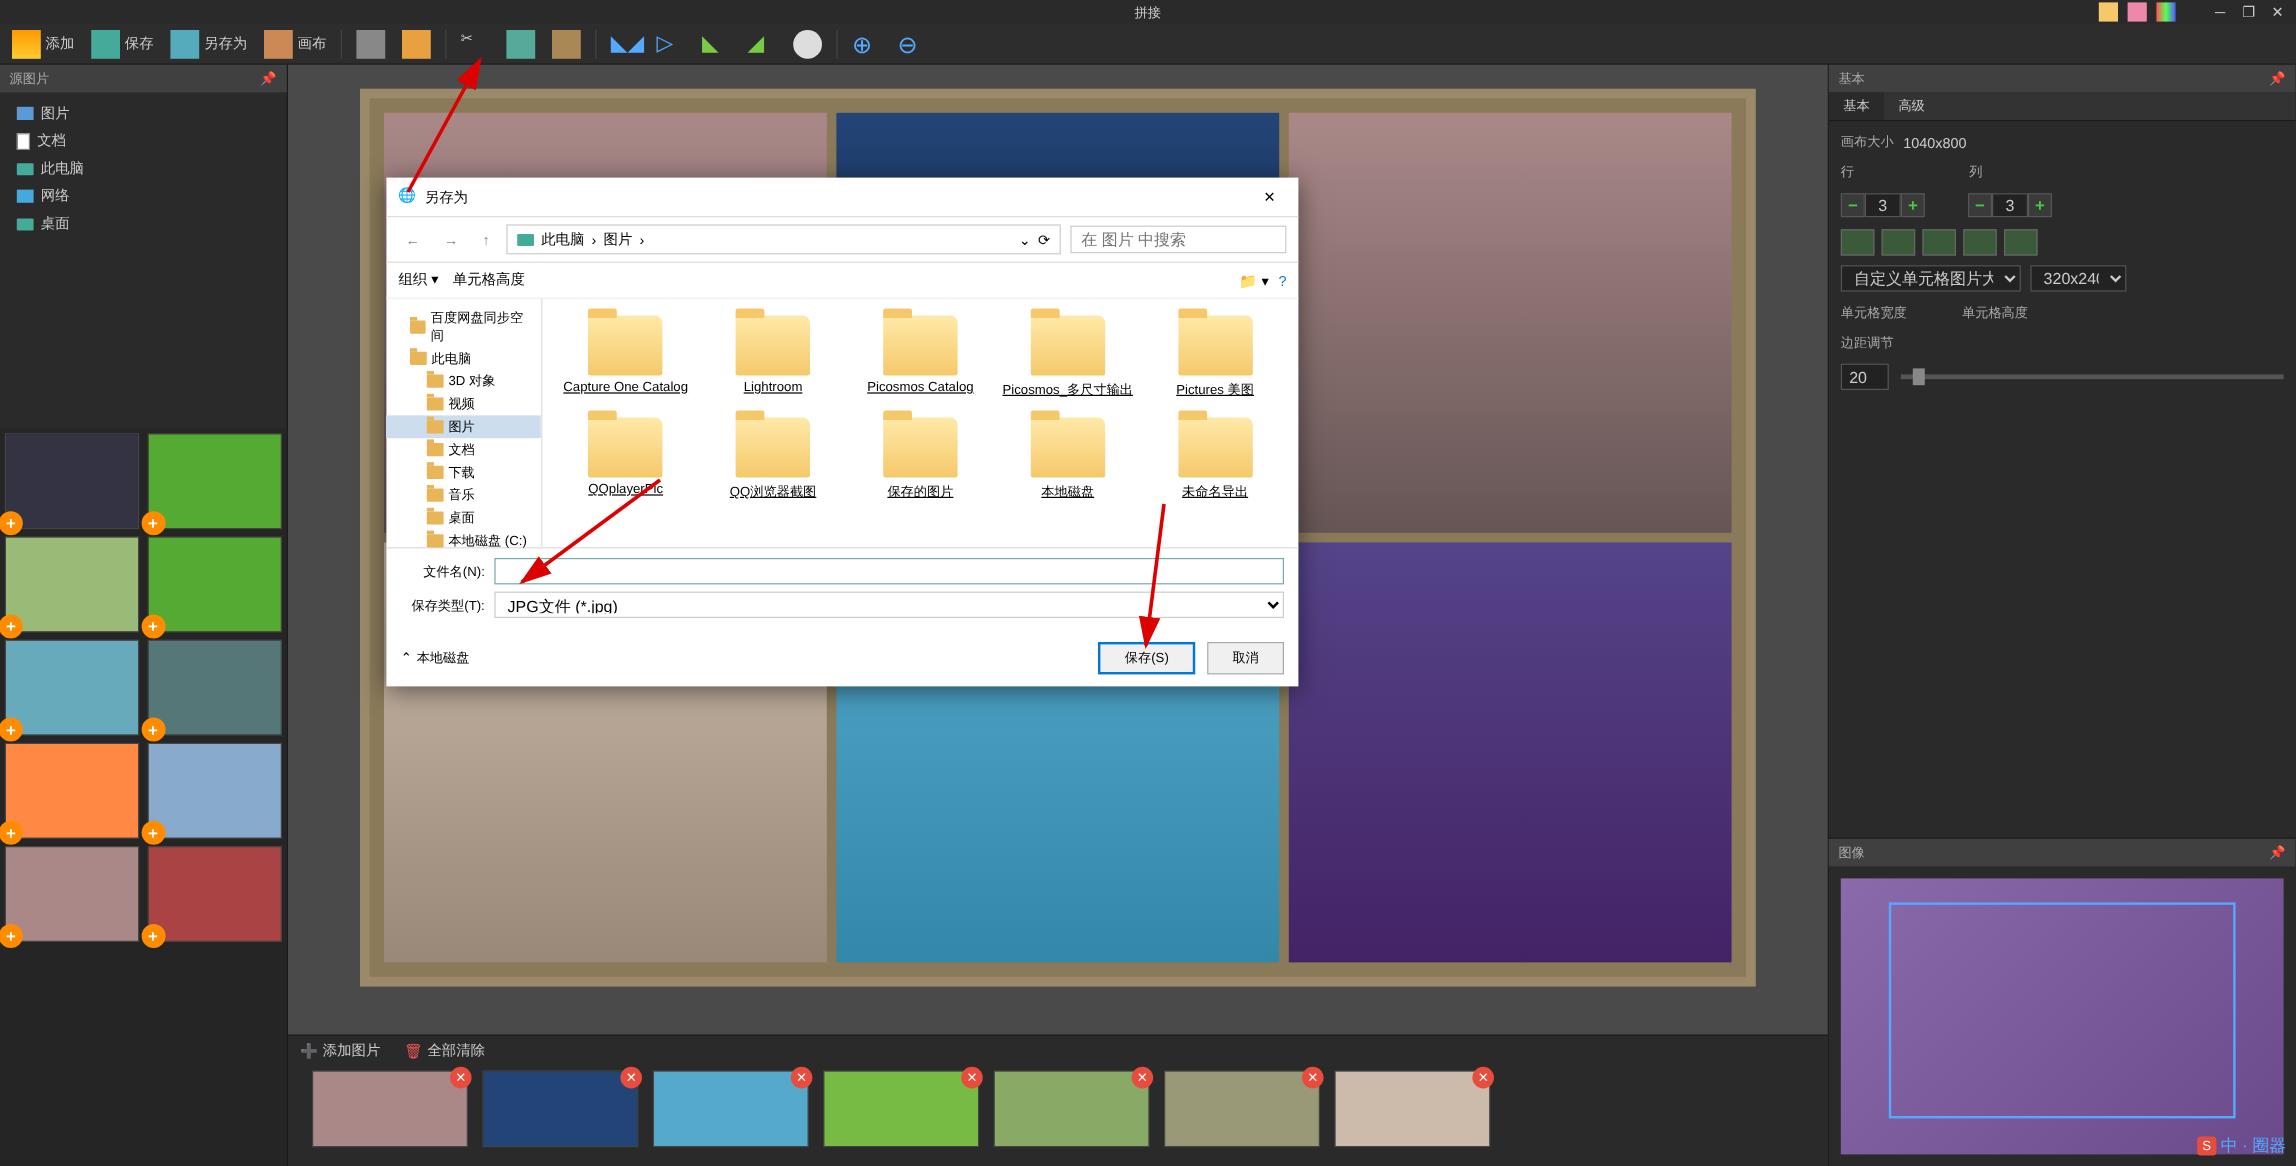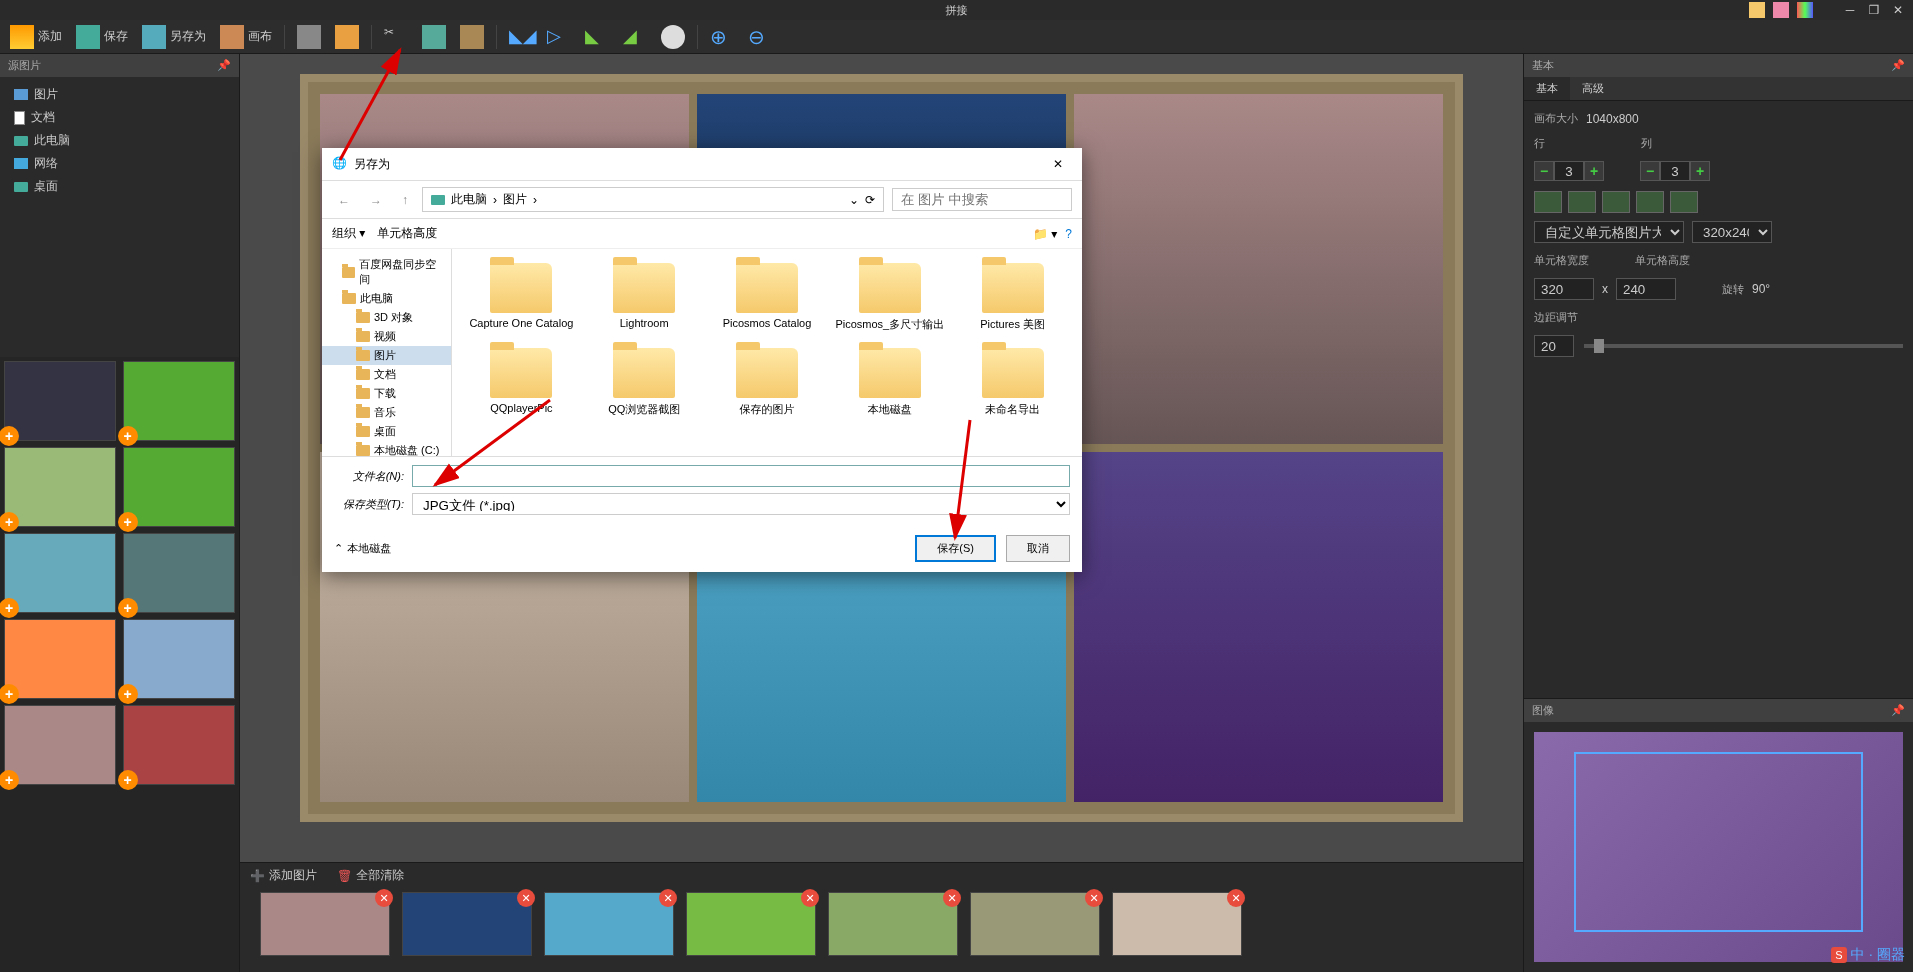--- a/index.html
+++ b/index.html
@@ -88,24 +88,24 @@
 .dlg-body { flex: 1; display: flex; overflow: hidden; }
 .dlg-tree { width: 130px; border-right: 1px solid #ddd; padding: 6px 0; overflow-y: auto; }
 .dlg-tree-item { padding: 2px 8px 2px 20px; display: flex; align-items: center; gap: 4px; font-size: 11px; cursor: pointer; }
 .dlg-tree-item.sel { background: #cde; }
 .dlg-tree-item.l2 { padding-left: 34px; }
 .dlg-files { flex: 1; padding: 10px; overflow-y: auto; }
 .dlg-files-grid { display: grid; grid-template-columns: repeat(5, 1fr); gap: 8px 4px; }
 .dlg-file { display: flex; flex-direction: column; align-items: center; gap: 4px; padding: 4px; cursor: pointer; }
 .dlg-folder-icon { width: 62px; height: 50px; background: linear-gradient(#ffe9a8, #f5c96b); border-radius: 2px 6px 2px 2px; position: relative; }
 .dlg-folder-icon::before { content: ''; position: absolute; top: -6px; left: 0; width: 24px; height: 8px; background: #f5c96b; border-radius: 2px 2px 0 0; }
-.dlg-file-name { font-size: 11px; text-align: center; }
+.dlg-file-name { font-size: 11px; text-align: center; text-decoration: underline; }
 .dlg-bottom { border-top: 1px solid #ddd; padding: 8px 12px; }
 .dlg-field-row { display: flex; align-items: center; gap: 8px; margin-bottom: 6px; }
-.dlg-field-label { width: 70px; text-align: right; font-size: 11px; font-style: italic; }
+.dlg-field-label { width: 70px; text-align: right; font-size: 11px; }
 .dlg-field-input { flex: 1; border: 1px solid #7aa; padding: 3px 6px; height: 22px; }
 .dlg-field-select { flex: 1; border: 1px solid #ccc; padding: 3px 6px; height: 22px; background: #fff; }
 .dlg-footer { display: flex; justify-content: space-between; align-items: center; padding: 6px 12px 10px; }
 .dlg-hide { display: flex; align-items: center; gap: 4px; font-size: 11px; cursor: pointer; }
 .dlg-buttons { display: flex; gap: 10px; }
 .dlg-btn { padding: 4px 20px; border: 1px solid #aaa; background: #f0f0f0; cursor: pointer; font-size: 11px; }
 .dlg-btn.primary { border: 2px solid #0078d7; }
 
 
 .arrow { position: absolute; z-index: 200; pointer-events: none; }
@@ -372,28 +372,20 @@
         <div class="preset"></div>
       </div>
       <div class="prop-row">
         <select class="sel-input" style="width:150px"><option>自定义单元格图片大小</option></select>
         <select class="sel-input" style="width:80px"><option>320x240</option></select>
       </div>
       <div class="prop-row">
         <span class="prop-label">单元格宽度</span>
         <div style="width:30px"></div>
         <span class="prop-label">单元格高度</span>
-      </div>
-      <div class="prop-row">
-        <input class="txt-input" value="320" style="">
-        <span>x</span>
-        <input class="txt-input" value="240" style="">
-        <div style="width:30px"></div>
-        <span class="prop-label">旋转</span>
-        <span>90°</span>
       </div>
       <div class="prop-row">
           <span class="prop-label">边距调节</span>
         </div>
       <div class="slider-row">
         <input class="txt-input" style="width: 40px;" value="20">
         <div class="slider-track">
             <div class="slider-thumb"></div>
           </div>
       </div>

